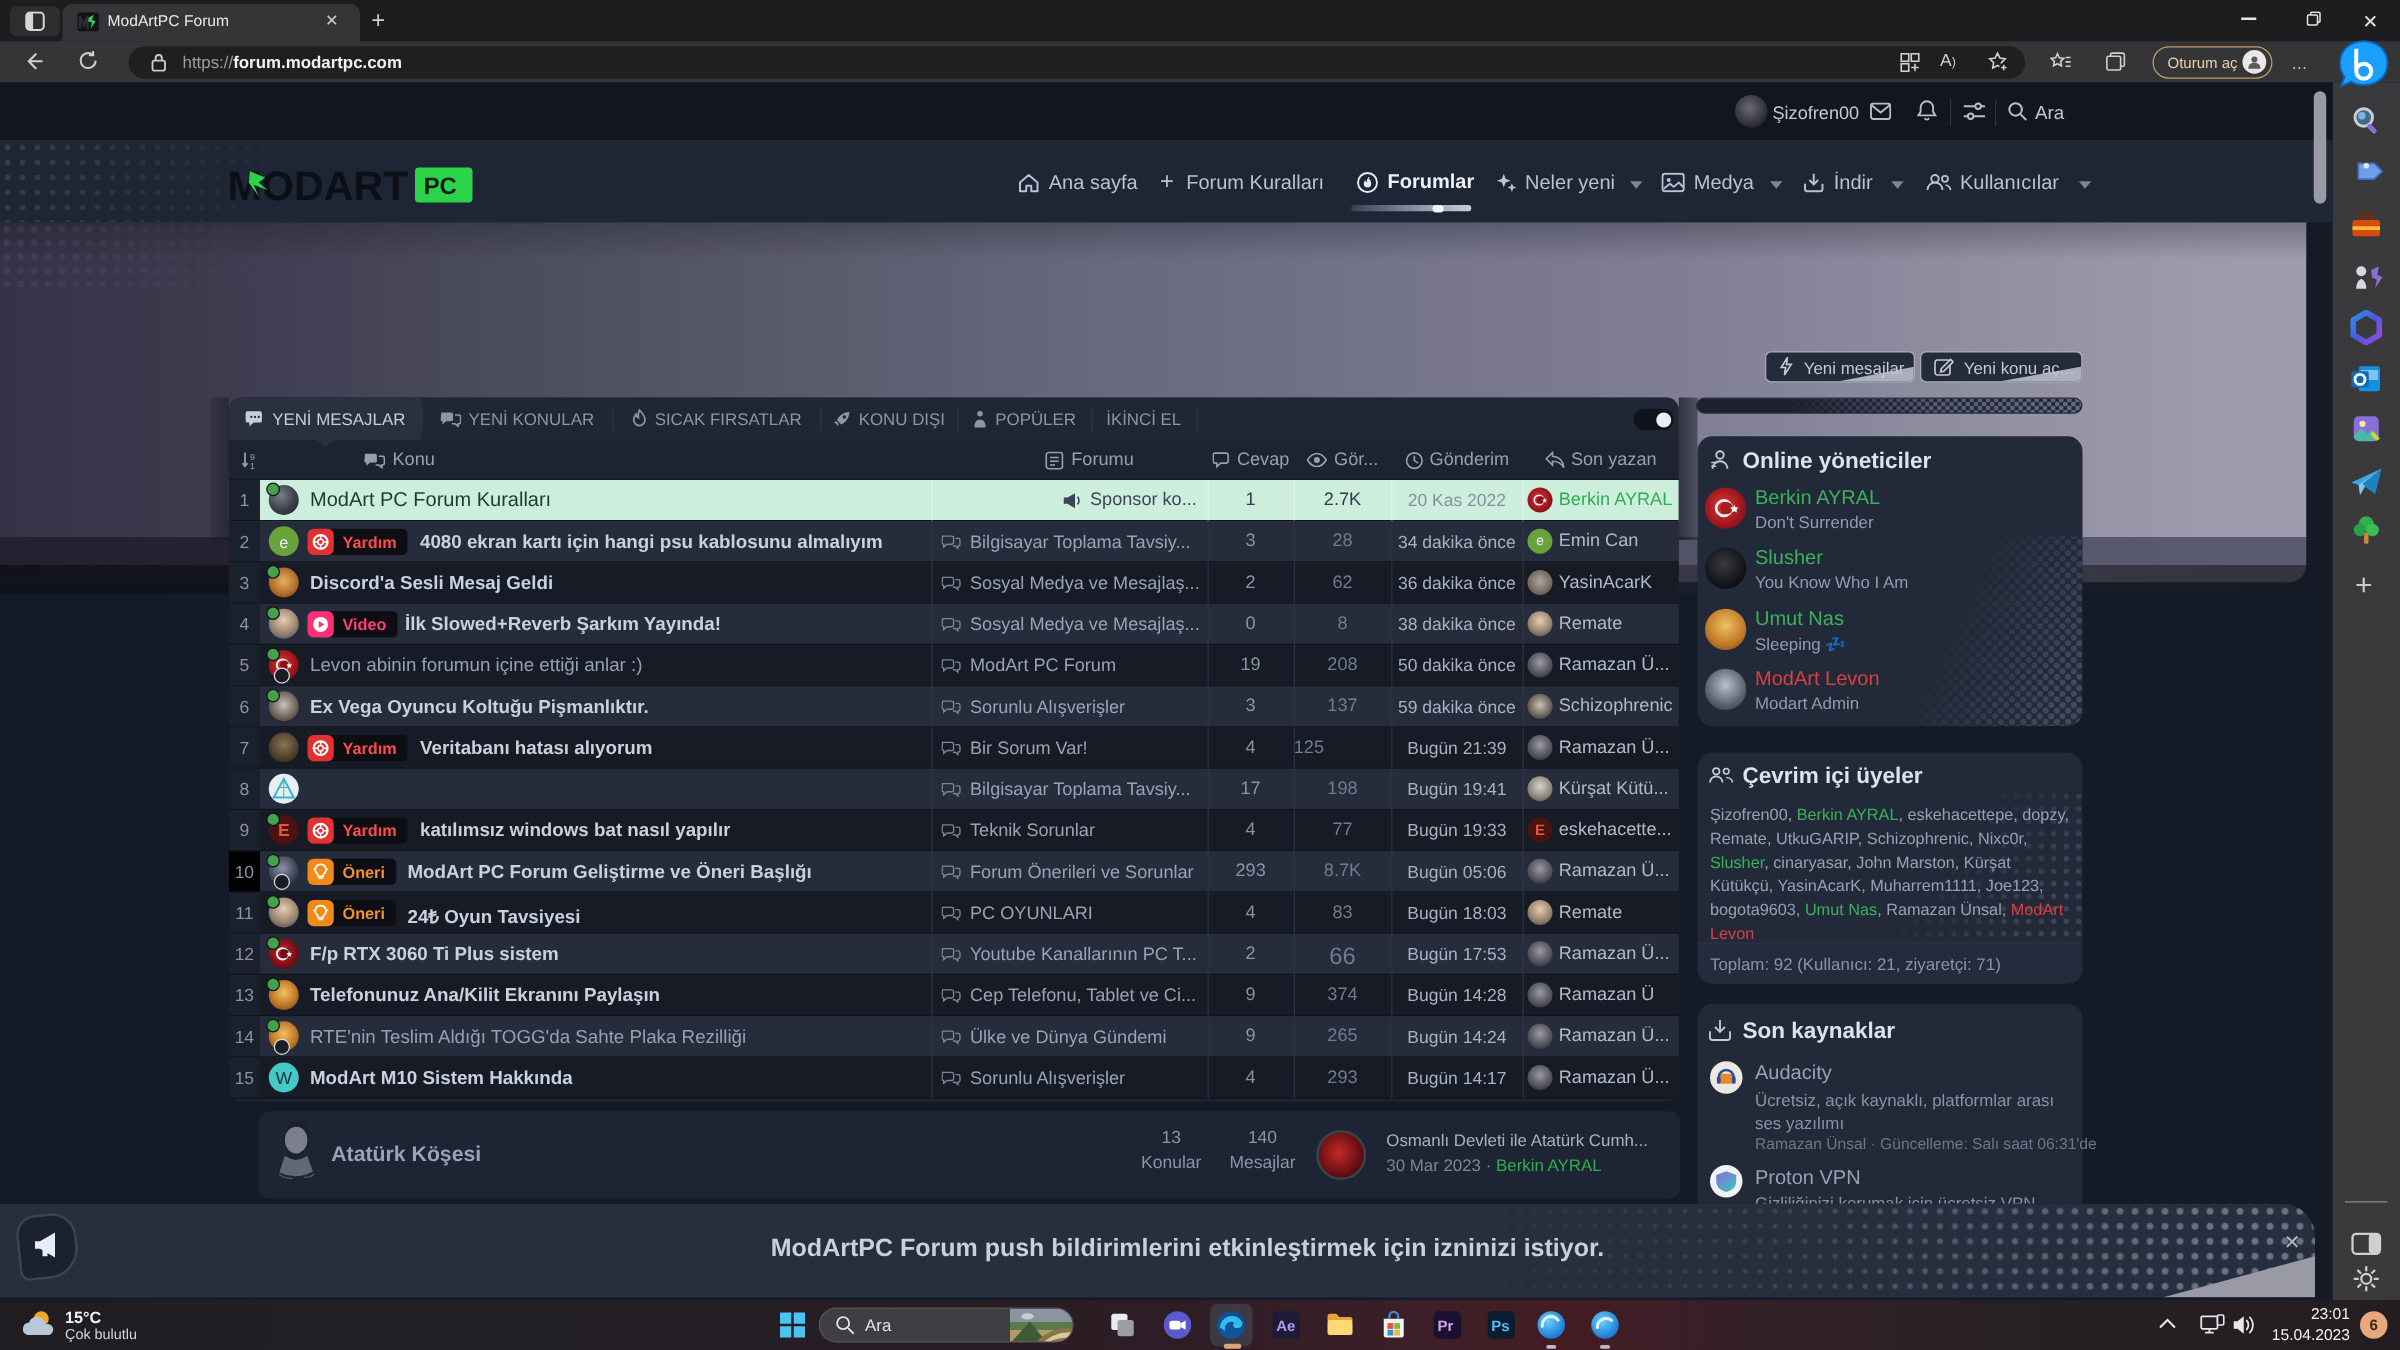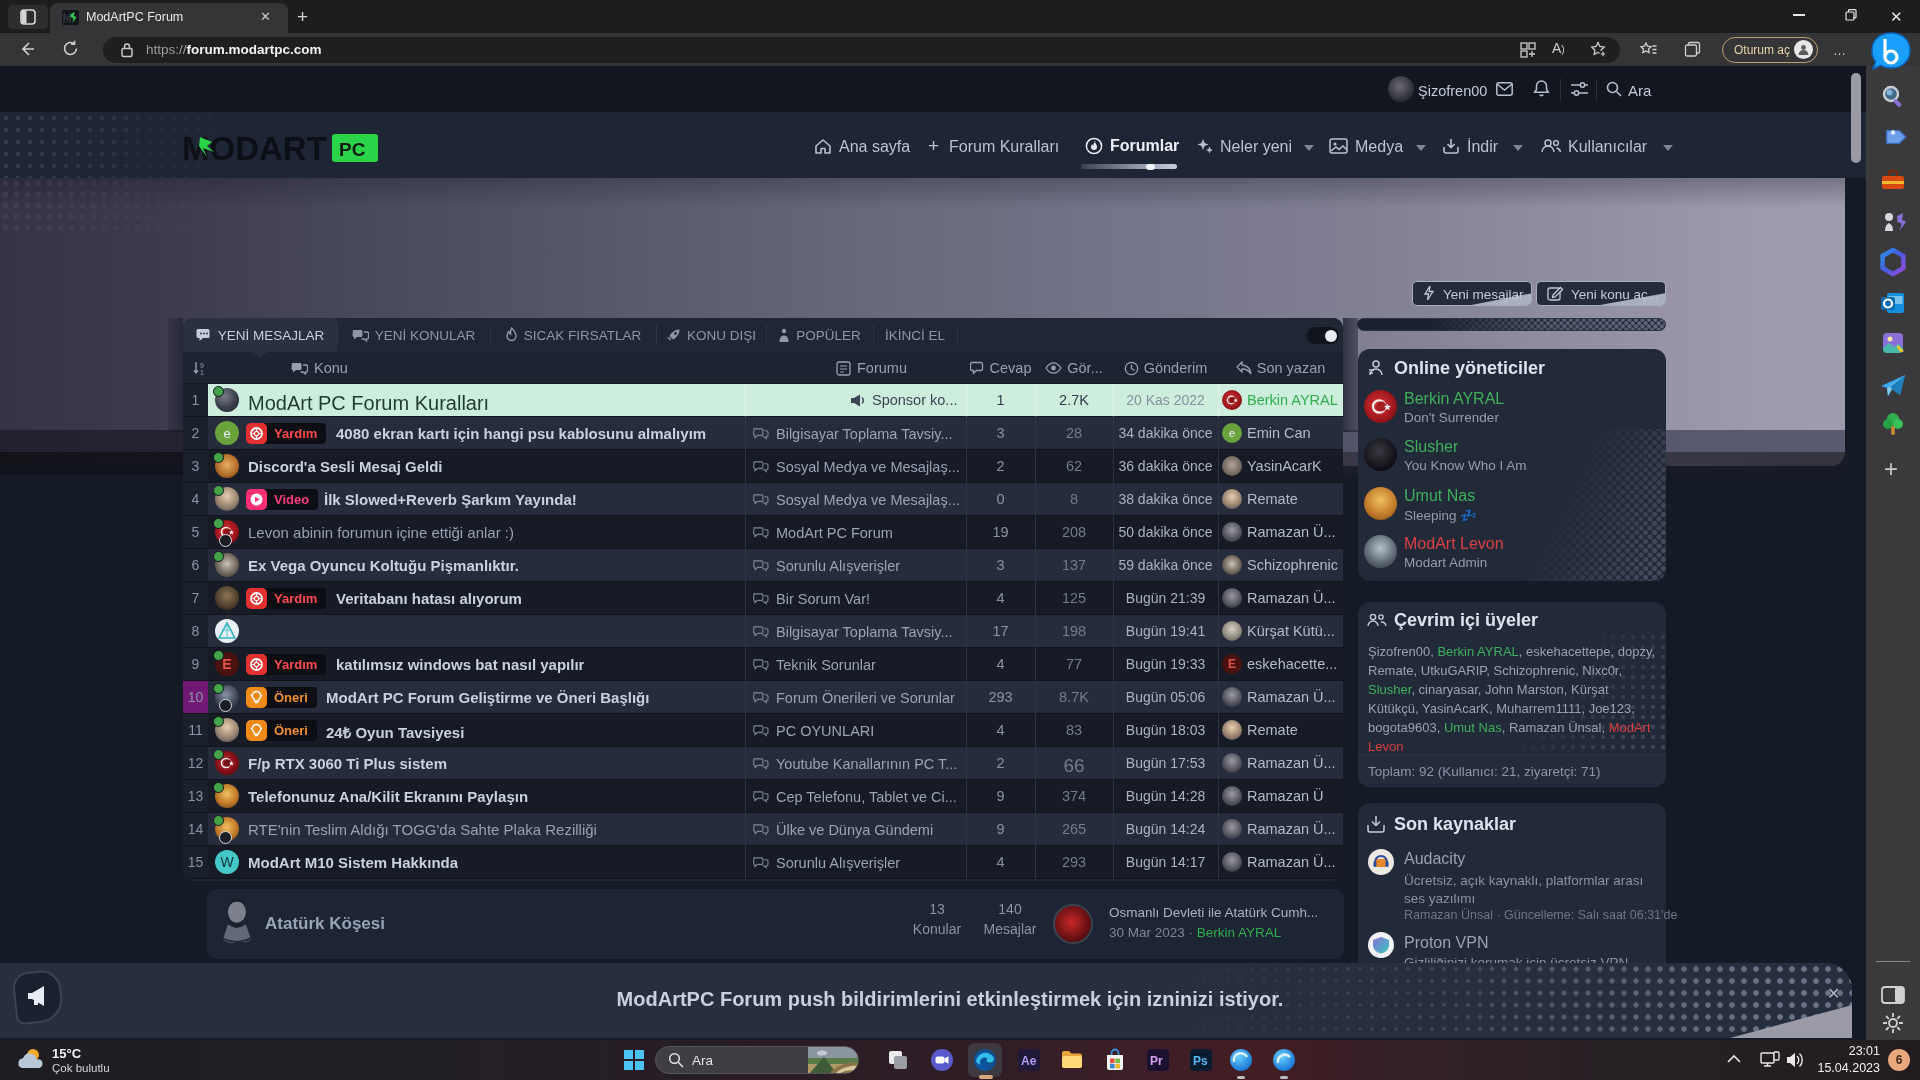--- a/index.html
+++ b/index.html
@@ -354,21 +354,21 @@
       </svg>Son yazan</div>
     <div class="abs" style="left:0;top:66px;width:1160px;height:33px;background:#cdeedd;border-bottom:1px solid #11141d;"></div>
     <div class="abs" style="left:0;top:66px;width:25px;height:33px;background:#1b202d;border-bottom:1px solid #11141d;color:#8b93a5;font-size:14px;display:flex;align-items:center;justify-content:center;">1</div>
     <div class="abs" style="left:562px;top:66px;width:1px;height:33px;background:rgba(255,255,255,.35);"></div>
     <div class="abs" style="left:783px;top:66px;width:1px;height:33px;background:rgba(255,255,255,.35);"></div>
     <div class="abs" style="left:852px;top:66px;width:1px;height:33px;background:rgba(255,255,255,.35);"></div>
     <div class="abs" style="left:930px;top:66px;width:1px;height:33px;background:rgba(255,255,255,.35);"></div>
     <div class="abs" style="left:1035px;top:66px;width:1px;height:33px;background:rgba(255,255,255,.35);"></div>
     <div class="abs" style="left:32px;top:70px;width:24px;height:24px;border-radius:50%;background:radial-gradient(circle at 40% 35%,#7a7f8a,#3a3f4a 55%,#191d26);overflow:hidden;"></div>
     <div class="abs" style="left:30px;top:68px;width:11px;height:11px;border-radius:50%;background:#44a348;border:1.5px solid #10141d;"></div>
-    <div class="abs" style="left:65px;top:74px;max-width:495px;overflow:hidden;white-space:nowrap;color:#1e3b2f;font-size:20px;font-weight:normal;">ModArt PC Forum Kuralları</div>
+    <div class="abs" style="left:65px;top:74px;max-width:495px;overflow:hidden;white-space:nowrap;color:#1e3b2f;font-size:16px;font-weight:normal;">ModArt PC Forum Kuralları</div>
     <svg class="abs" style="left:666px;top:75px" width="17" height="15" viewBox="0 0 17 15">
       <path d="M2 5 h3 l6 -3.5 v12 L5 10 H2 z" fill="#3c4556"></path>
       <path d="M13 4.5 a4.5 4.5 0 0 1 0 6" fill="none" stroke="#3c4556" stroke-width="1.4"></path>
     </svg>
     <div class="abs" style="left:689px;top:74px;color:#3c4556;font-size:14.5px;">Sponsor ko...</div>
     <div class="abs" style="left:783px;top:74px;width:69px;text-align:center;color:#2f3a4e;font-size:14.5px;">1</div>
     <div class="abs" style="left:852px;top:74px;width:78px;text-align:center;color:#2f3a4e;font-size:14.5px;">2.7K</div>
     <div class="abs" style="left:930px;top:74px;width:105px;text-align:center;color:#85909c;font-size:14px;">20 Kas 2022</div>
     <div class="abs" style="left:1039px;top:72px;width:20px;height:20px;border-radius:50%;background:radial-gradient(circle at 45% 45%,#e03535,#8a0f16 70%);overflow:hidden;">
       <svg width="20" height="20" viewBox="0 0 24 24">
@@ -510,21 +510,21 @@
       <circle cx="7.5" cy="7.5" r="5.5" fill="none" stroke="#fff" stroke-width="1.8"></circle>
       <circle cx="7.5" cy="7.5" r="2.2" fill="none" stroke="#fff" stroke-width="1.2"></circle>
       <path d="M7.5 2 v3.3 M7.5 9.7 v3.3 M2 7.5 h3.3 M9.7 7.5 h3.3" stroke="#fff" stroke-width="1.2"></path>
     </svg>
     <div class="abs" style="left:153px;top:272px;max-width:407px;overflow:hidden;white-space:nowrap;color:#c9d0de;font-size:15px;font-weight:bold;">Veritabanı hatası alıyorum</div>
     <div class="abs flex" style="left:570px;top:264px;width:208px;height:33px;color:#9aa2b4;font-size:14.5px;white-space:nowrap;overflow:hidden;"><svg width="16" height="13" viewBox="0 0 17 14" style="margin-right:7px;flex-shrink:0;">
         <path d="M1 2 h8 a1.5 1.5 0 0 1 1.5 1.5 v4 a1.5 1.5 0 0 1 -1.5 1.5 h-4 l-3 2.5 v-2.5 a1.5 1.5 0 0 1 -1.5 -1.5z" fill="none" stroke="#7d8596" stroke-width="1.2"></path>
         <path d="M12 4 h2.5 a1.5 1.5 0 0 1 1.5 1.5 v3.5 a1.5 1.5 0 0 1 -1.5 1.5 h-0.3 v2 l-2.3 -2 h-2" fill="none" stroke="#7d8596" stroke-width="1.2"></path>
       </svg>Bir Sorum Var!</div>
     <div class="abs" style="left:783px;top:272px;width:69px;text-align:center;color:#8b93a5;font-size:14.5px;">4</div>
-    <div class="abs" style="left:852px;top:272px;width:78px;text-align:center;color:#737b8d;font-size:14.5px;">125</div>
+    <div class="abs" style="left:852px;top:272px;width:78px;color:#737b8d;font-size:14.5px;">125</div>
     <div class="abs" style="left:930px;top:272px;width:105px;text-align:center;color:#a9b1c2;font-size:14px;">Bugün 21:39</div>
     <div class="abs" style="left:1039px;top:270px;width:20px;height:20px;border-radius:50%;background:radial-gradient(circle at 50% 40%,#9a9aa4,#4a4a54 65%,#23232b);overflow:hidden;"></div>
     <div class="abs" style="left:1064px;top:272px;max-width:92px;overflow:hidden;white-space:nowrap;color:#b2bac9;font-size:14.5px;">Ramazan Ü...</div>
     <div class="abs" style="left:0;top:297px;width:1160px;height:33px;background:#262c3c;border-bottom:1px solid #11141d;"></div>
     <div class="abs" style="left:0;top:297px;width:25px;height:33px;background:#1b202d;border-bottom:1px solid #11141d;color:#8b93a5;font-size:14px;display:flex;align-items:center;justify-content:center;">8</div>
     <div class="abs" style="left:562px;top:297px;width:1px;height:33px;background:#2c3343;"></div>
     <div class="abs" style="left:783px;top:297px;width:1px;height:33px;background:#2c3343;"></div>
     <div class="abs" style="left:852px;top:297px;width:1px;height:33px;background:#2c3343;"></div>
     <div class="abs" style="left:930px;top:297px;width:1px;height:33px;background:#2c3343;"></div>
     <div class="abs" style="left:1035px;top:297px;width:1px;height:33px;background:#2c3343;"></div>
@@ -567,21 +567,21 @@
         <path d="M12 4 h2.5 a1.5 1.5 0 0 1 1.5 1.5 v3.5 a1.5 1.5 0 0 1 -1.5 1.5 h-0.3 v2 l-2.3 -2 h-2" fill="none" stroke="#7d8596" stroke-width="1.2"></path>
       </svg>Teknik Sorunlar</div>
     <div class="abs" style="left:783px;top:338px;width:69px;text-align:center;color:#8b93a5;font-size:14.5px;">4</div>
     <div class="abs" style="left:852px;top:338px;width:78px;text-align:center;color:#737b8d;font-size:14.5px;">77</div>
     <div class="abs" style="left:930px;top:338px;width:105px;text-align:center;color:#a9b1c2;font-size:14px;">Bugün 19:33</div>
     <div class="abs" style="left:1039px;top:336px;width:20px;height:20px;border-radius:50%;background:#4a1210;overflow:hidden;">
       <div style="width:100%;height:100%;display:flex;align-items:center;justify-content:center;color:#e05545;font-size:12px;font-weight:bold;">E</div>
     </div>
     <div class="abs" style="left:1064px;top:338px;max-width:92px;overflow:hidden;white-space:nowrap;color:#b2bac9;font-size:14.5px;">eskehacette...</div>
     <div class="abs" style="left:0;top:363px;width:1160px;height:33px;background:#262c3c;border-bottom:1px solid #11141d;"></div>
-    <div class="abs" style="left:0;top:363px;width:25px;height:33px;background:#701a75;border-bottom:1px solid #11141d;color:#8b93a5;font-size:14px;display:flex;align-items:center;justify-content:center;">10</div>
+    <div class="abs" style="left:0;top:363px;width:25px;height:33px;background:#000000;border-bottom:1px solid #11141d;color:#8b93a5;font-size:14px;display:flex;align-items:center;justify-content:center;">10</div>
     <div class="abs" style="left:562px;top:363px;width:1px;height:33px;background:#2c3343;"></div>
     <div class="abs" style="left:783px;top:363px;width:1px;height:33px;background:#2c3343;"></div>
     <div class="abs" style="left:852px;top:363px;width:1px;height:33px;background:#2c3343;"></div>
     <div class="abs" style="left:930px;top:363px;width:1px;height:33px;background:#2c3343;"></div>
     <div class="abs" style="left:1035px;top:363px;width:1px;height:33px;background:#2c3343;"></div>
     <div class="abs" style="left:32px;top:367px;width:24px;height:24px;border-radius:50%;background:radial-gradient(circle at 45% 40%,#8a93a6,#3c4252 60%,#181c26);overflow:hidden;"></div>
     <div class="abs" style="left:30px;top:365px;width:11px;height:11px;border-radius:50%;background:#44a348;border:1.5px solid #10141d;"></div>
     <div class="abs" style="left:36px;top:381px;width:13px;height:13px;border-radius:50%;background:#1a1d24;border:1.5px solid #d8dce4;"></div>
     <div class="abs" style="left:79px;top:369px;height:21px;background:#0c0e14;border-radius:4px;color:#f09030;font-size:13px;font-weight:bold;line-height:21px;padding:0 9px 0 12px;">Öneri</div>
     <div class="abs" style="left:63px;top:369px;width:21px;height:21px;background:#f08a18;border-radius:5px;"></div>

